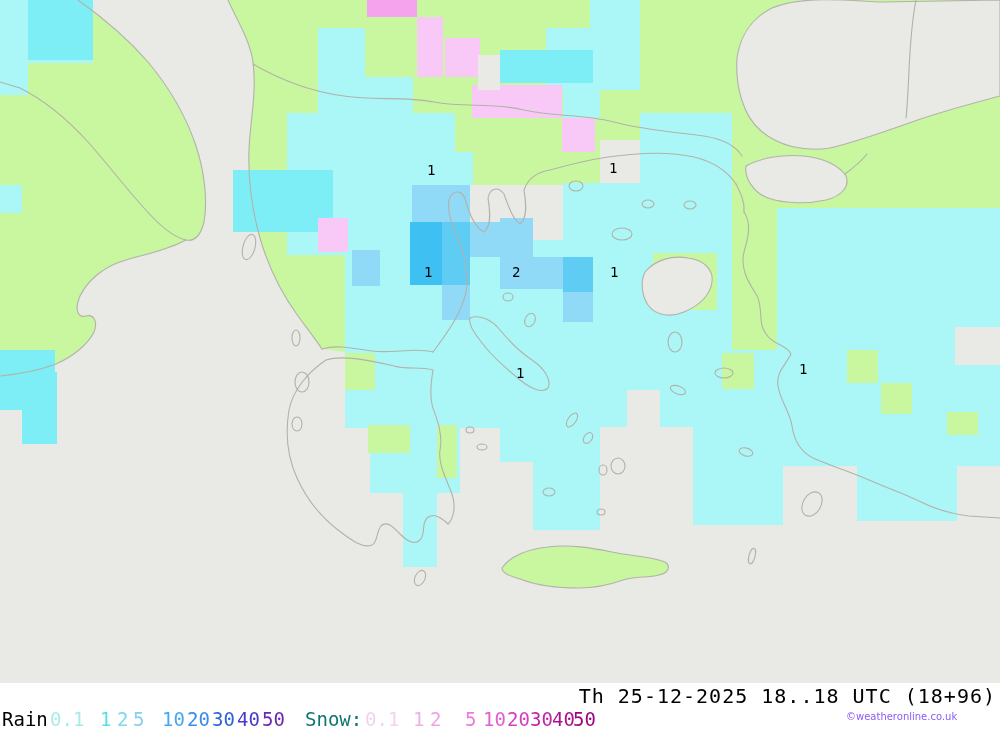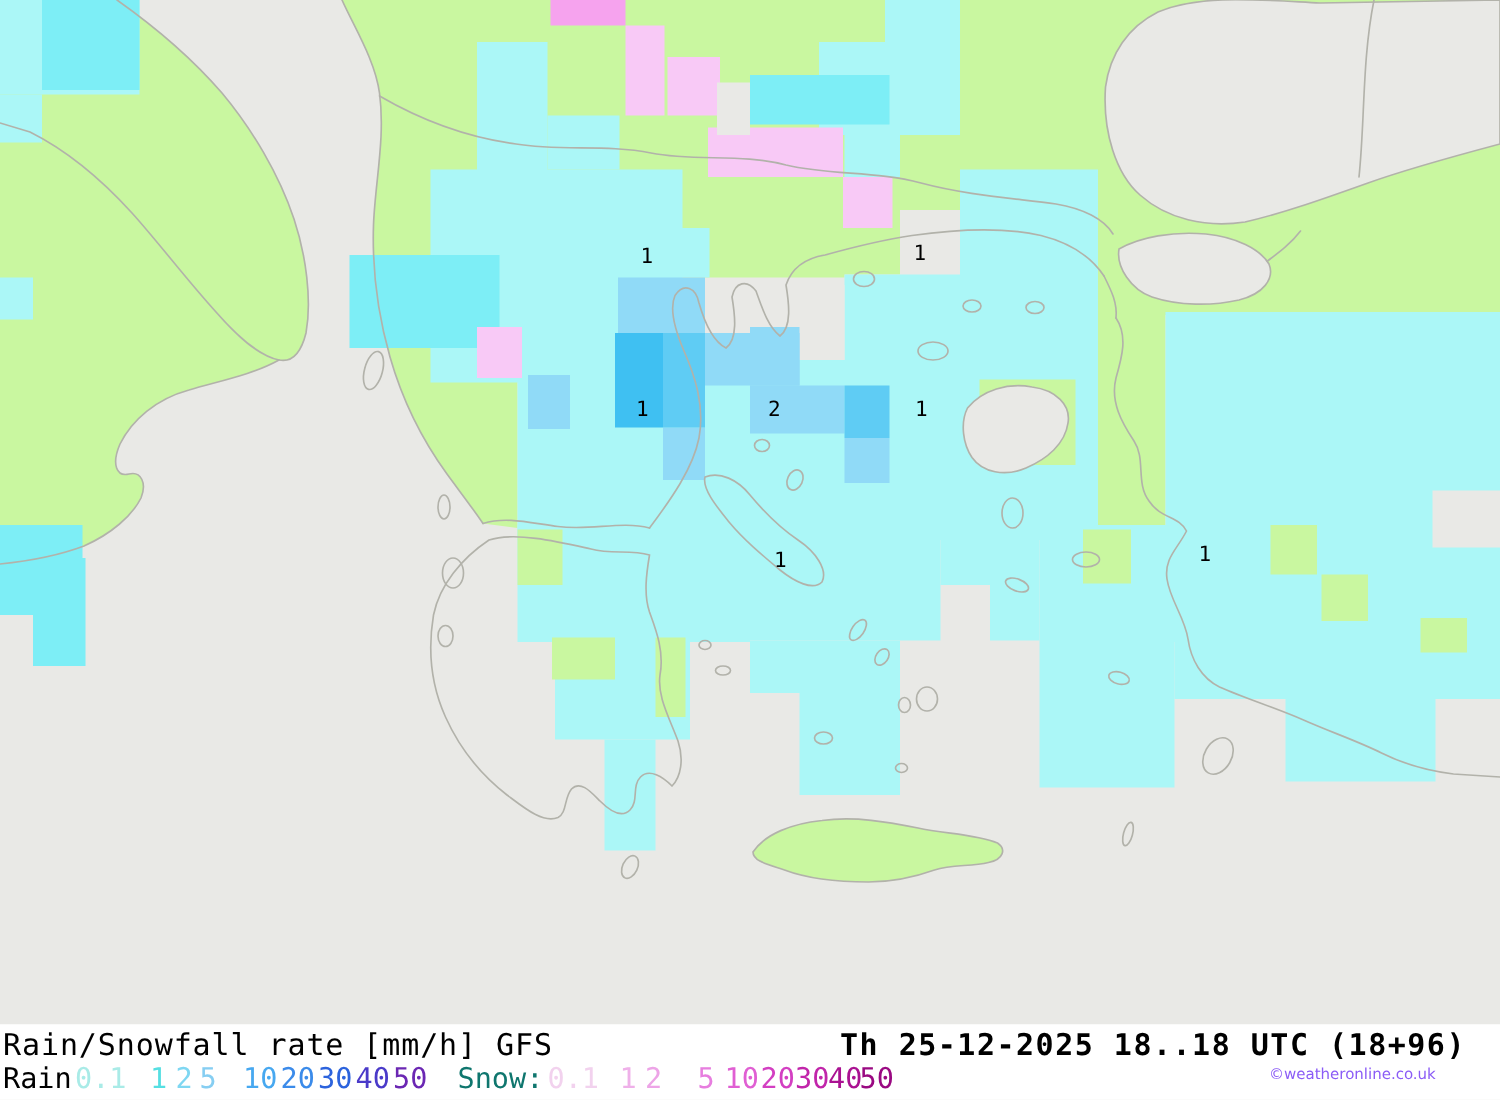--- a/index.html
+++ b/index.html
@@ -3,21 +3,21 @@
 <meta charset="utf-8">
 <style>
   html,body{margin:0;padding:0;background:#ffffff;}
   #stage{position:relative;width:1000px;height:733px;overflow:hidden;background:#ffffff;
          font-family:"DejaVu Sans Mono", monospace;}
   #map-wrap{position:absolute;left:0;top:0;width:1000px;height:683px;}
   #map-svg{display:block;}
   .title-line{position:absolute;top:684px;height:24px;color:#000;font-size:20px;
               letter-spacing:0.6px;white-space:pre;}
   #title-left{left:2px;}
-  #title-right{left:560px;width:436px;text-align:left;letter-spacing:1px;font-weight:bold;}
+  #title-right{left:560px;width:436px;text-align:right;letter-spacing:1px;}
   #legend-row{position:absolute;left:0;top:708px;width:1000px;height:22px;font-size:19px;}
   .lg{position:absolute;top:0;white-space:pre;}
   #copyright{position:absolute;top:711px;left:846px;width:150px;text-align:left;
              font-family:"DejaVu Sans", sans-serif;font-size:10px;color:#8b5cf6;}
 </style>
 </head>
 <body>
 
 <div id="stage">
   <div id="map-wrap">
@@ -132,21 +132,20 @@
         <text x="427" y="175" fill="#000000" font-family="&quot;DejaVu Sans Mono&quot;, monospace" font-size="14">1</text>
         <text x="609" y="173" fill="#000000" font-family="&quot;DejaVu Sans Mono&quot;, monospace" font-size="14">1</text>
         <text x="424" y="277" fill="#000000" font-family="&quot;DejaVu Sans Mono&quot;, monospace" font-size="14">1</text>
         <text x="610" y="277" fill="#000000" font-family="&quot;DejaVu Sans Mono&quot;, monospace" font-size="14">1</text>
         <text x="512" y="277" fill="#000000" font-family="&quot;DejaVu Sans Mono&quot;, monospace" font-size="14">2</text>
         <text x="516" y="378" fill="#000000" font-family="&quot;DejaVu Sans Mono&quot;, monospace" font-size="14">1</text>
         <text x="799" y="374" fill="#000000" font-family="&quot;DejaVu Sans Mono&quot;, monospace" font-size="14">1</text>
       </svg>
   </div>
 
-  <div id="title-left" class="title-line">Rain/Snowfall rate [mm/h] GFS</div>
   <div id="title-right" class="title-line">Th 25-12-2025 18..18 UTC (18+96)</div>
 
   <div id="legend-row">
     <span class="lg" id="rain-label" style="color: rgb(0, 0, 0); left: 2px;">Rain</span>
     <span class="lg" id="snow-label" style="color: #0f766e; left: 305px;">Snow:</span>
   <span class="lg" style="left: 50px; color: rgb(169, 235, 231);">0.1</span>
       <span class="lg" style="left: 100px; color: rgb(85, 223, 226);">1</span>
       <span class="lg" style="left: 117px; color: rgb(127, 215, 242);">2</span>
       <span class="lg" style="left: 133px; color: rgb(134, 206, 242);">5</span>
       <span class="lg" style="left: 162px; color: rgb(71, 168, 240);">10</span>

